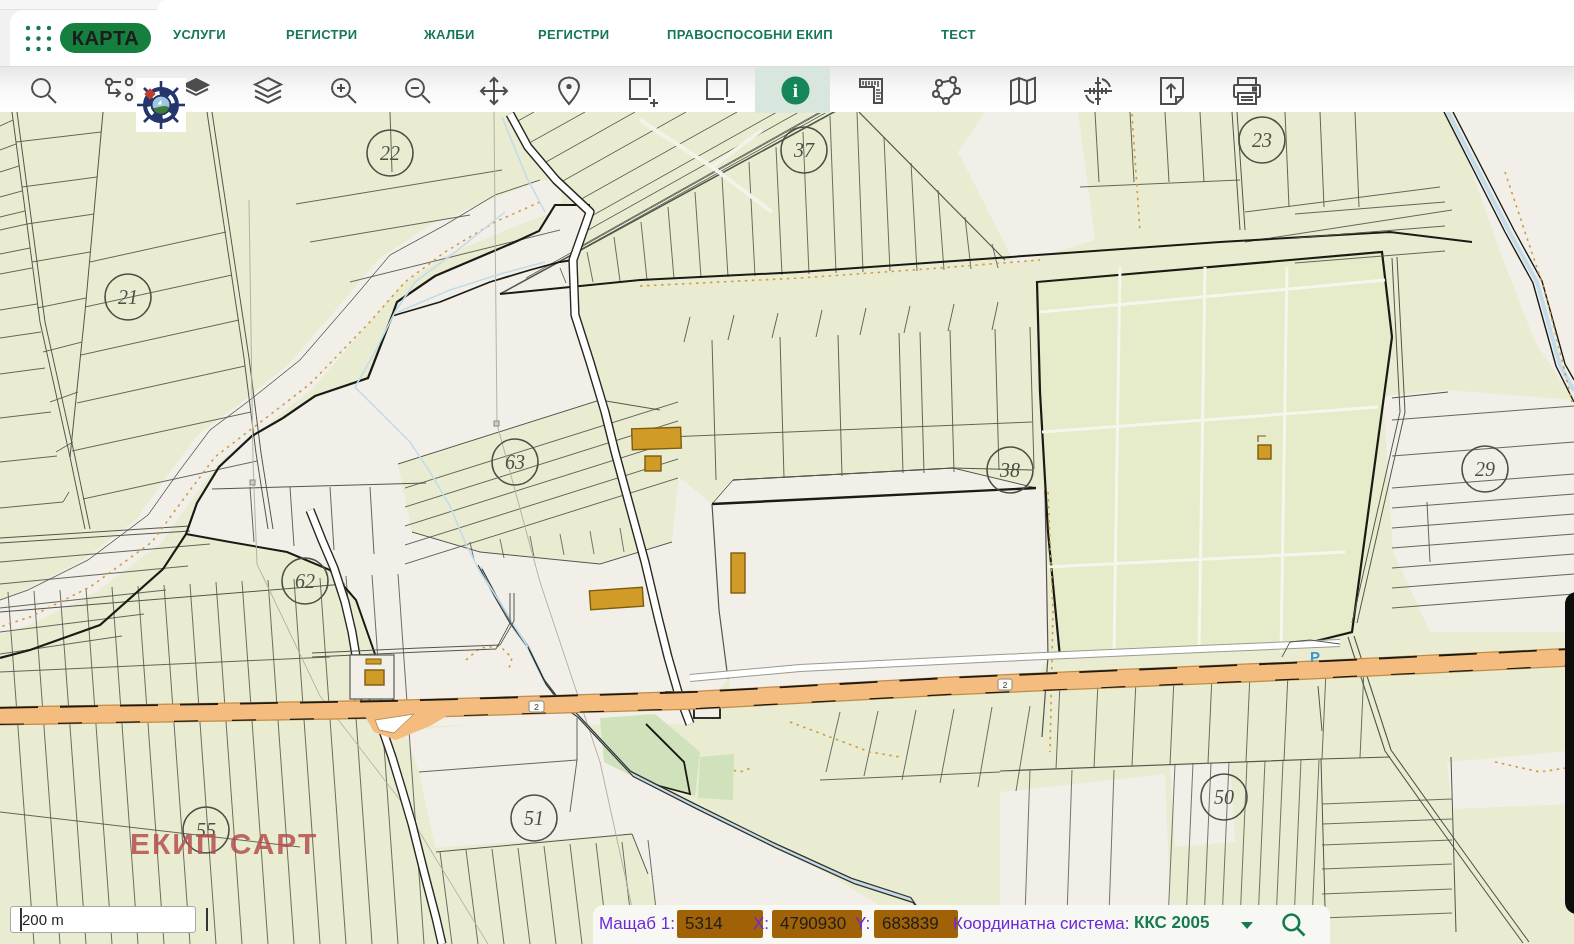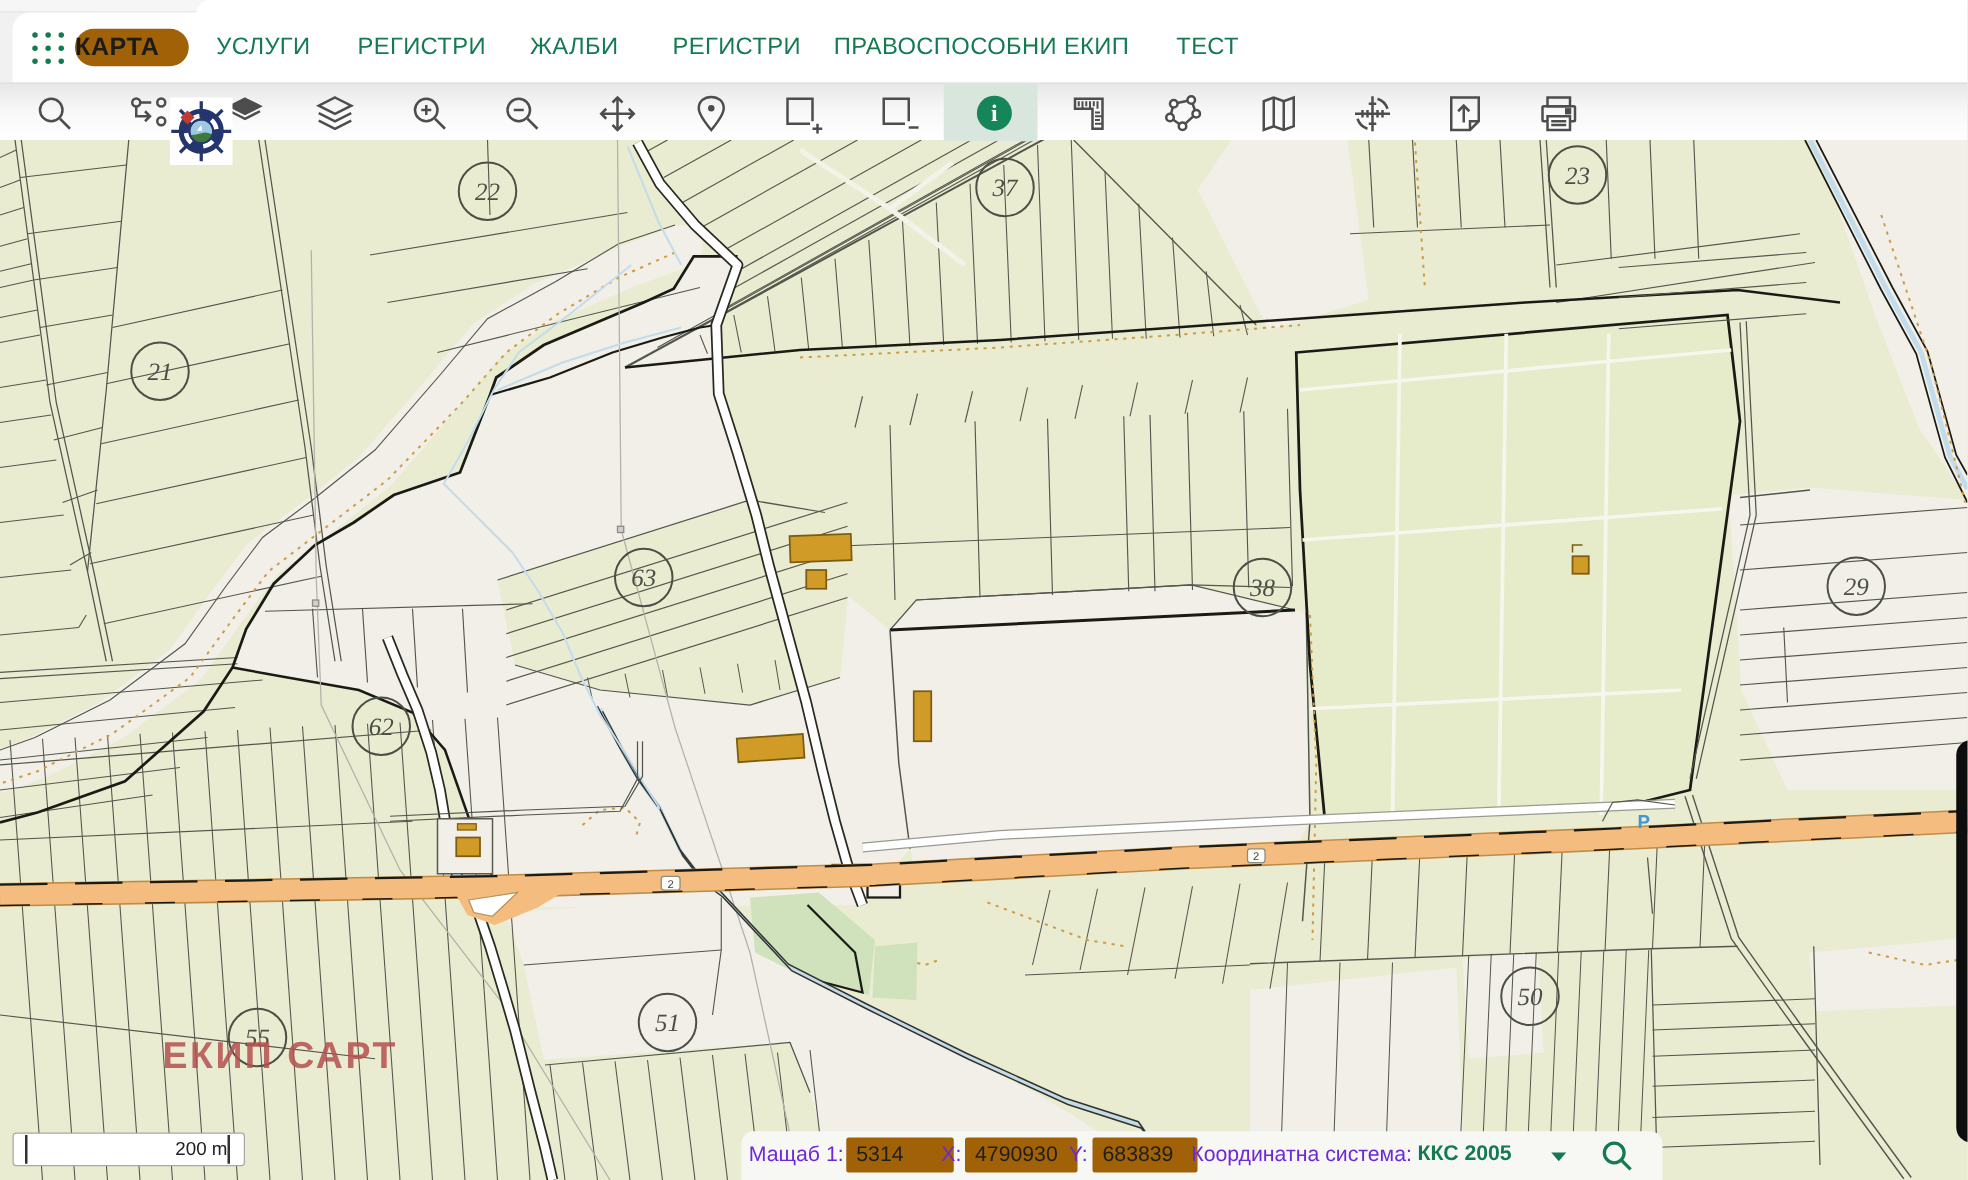--- a/index.html
+++ b/index.html
@@ -1,26 +1,26 @@
 <!DOCTYPE html>
 <html><head><meta charset="utf-8"><style>
 *{margin:0;padding:0;box-sizing:border-box}
 body{width:1574px;height:944px;overflow:hidden;position:relative;font-family:"Liberation Sans",sans-serif;background:#f1f1f1}
 #topstrip{position:absolute;left:0;top:0;width:1574px;height:10px;background:#f6f6f6;border-bottom:1px solid #e3e3e3}
 #tabcurve{position:absolute;left:157px;top:0;width:1417px;height:11px;background:#fff;border-top-left-radius:11px}
 #nav{position:absolute;left:10px;top:10px;width:1564px;height:56px;background:#fff;border-top-left-radius:14px}
 #dots{position:absolute;left:12px;top:12px}
-#karta{position:absolute;left:50px;top:13px;width:91px;height:30px;background:#a16207;border-radius:15px;color:#1c1c1c;font-weight:bold;font-size:20px;text-align:left;line-height:30px;letter-spacing:0.5px}
-.mi{position:absolute;top:17px;color:#157a52;font-weight:normal;font-size:19px;letter-spacing:0.3px}
+#karta{position:absolute;left:50px;top:13px;width:91px;height:30px;background:#15803d;border-radius:15px;color:#1c1c1c;font-weight:bold;font-size:20px;text-align:center;line-height:30px;letter-spacing:0.5px}
+.mi{position:absolute;top:17px;color:#157a52;font-weight:bold;font-size:13px;letter-spacing:0.3px}
 #toolbar{position:absolute;left:0;top:66px;width:1574px;height:46px;background:linear-gradient(180deg,#e7e7e7 0%,#f7f7f7 45%,#ffffff 100%);border-top:1px solid #dcdcdc}
 #infobox{position:absolute;left:755px;top:0;width:75px;height:46px;background:#d9e6de}
 .ti{position:absolute}
 #logo{position:absolute;left:136px;top:78px;width:50px;height:54px;background:#fff;z-index:5;padding-top:2px}
 #scb{position:absolute;left:10px;top:906px;width:186px;height:27px;background:#fff;border:1px solid #a8a8a8;border-radius:3px;z-index:6}
-#scbi{position:absolute;left:9px;top:1px;width:164px;height:23px;border-left:2px solid #333;border-right:2px solid #333;text-align:right;font-size:15px;color:#222;line-height:23px}
+#scbi{position:absolute;left:9px;top:1px;width:188px;height:23px;border-left:2px solid #333;border-right:2px solid #333;text-align:left;font-size:15px;color:#222;line-height:23px}
 #sbar{position:absolute;left:593px;top:905px;width:737px;height:39px;background:#f7f7f4;border-radius:10px 10px 0 0;z-index:6;font-size:17px}
 #sbar .lbl{position:absolute;top:9px;color:#6d28d9}
 #sbar .val{position:absolute;top:5px;height:28px;background:#a16207;border-radius:2px;color:#1e1e1c;padding:4px 0 0 8px}
 #kks{position:absolute;left:541px;top:8px;color:#157a52;font-weight:bold;font-size:17px}
 #btab{position:absolute;left:1565px;top:592px;width:20px;height:322px;background:#0d0d0d;border-radius:12px 0 0 12px;z-index:6}
 </style></head>
 <body>
 <svg id="map" width="1574" height="832" viewBox="0 0 1574 832" style="position:absolute;left:0;top:112px">
     <rect x="0" y="0" width="1574" height="832" fill="#e9ecd0"></rect>
     <polyline points="545.0,85.0 505.0,100.0 435.0,130.0 390.0,160.0 352.0,205.0 300.0,265.0 250.0,305.0 210.0,335.0 180.0,375.0 148.0,420.0 88.0,465.0 28.0,495.0 0.0,505.0" fill="none" stroke="#f1efe7" stroke-width="34" stroke-linejoin="round" stroke-linecap="round"></polyline>

